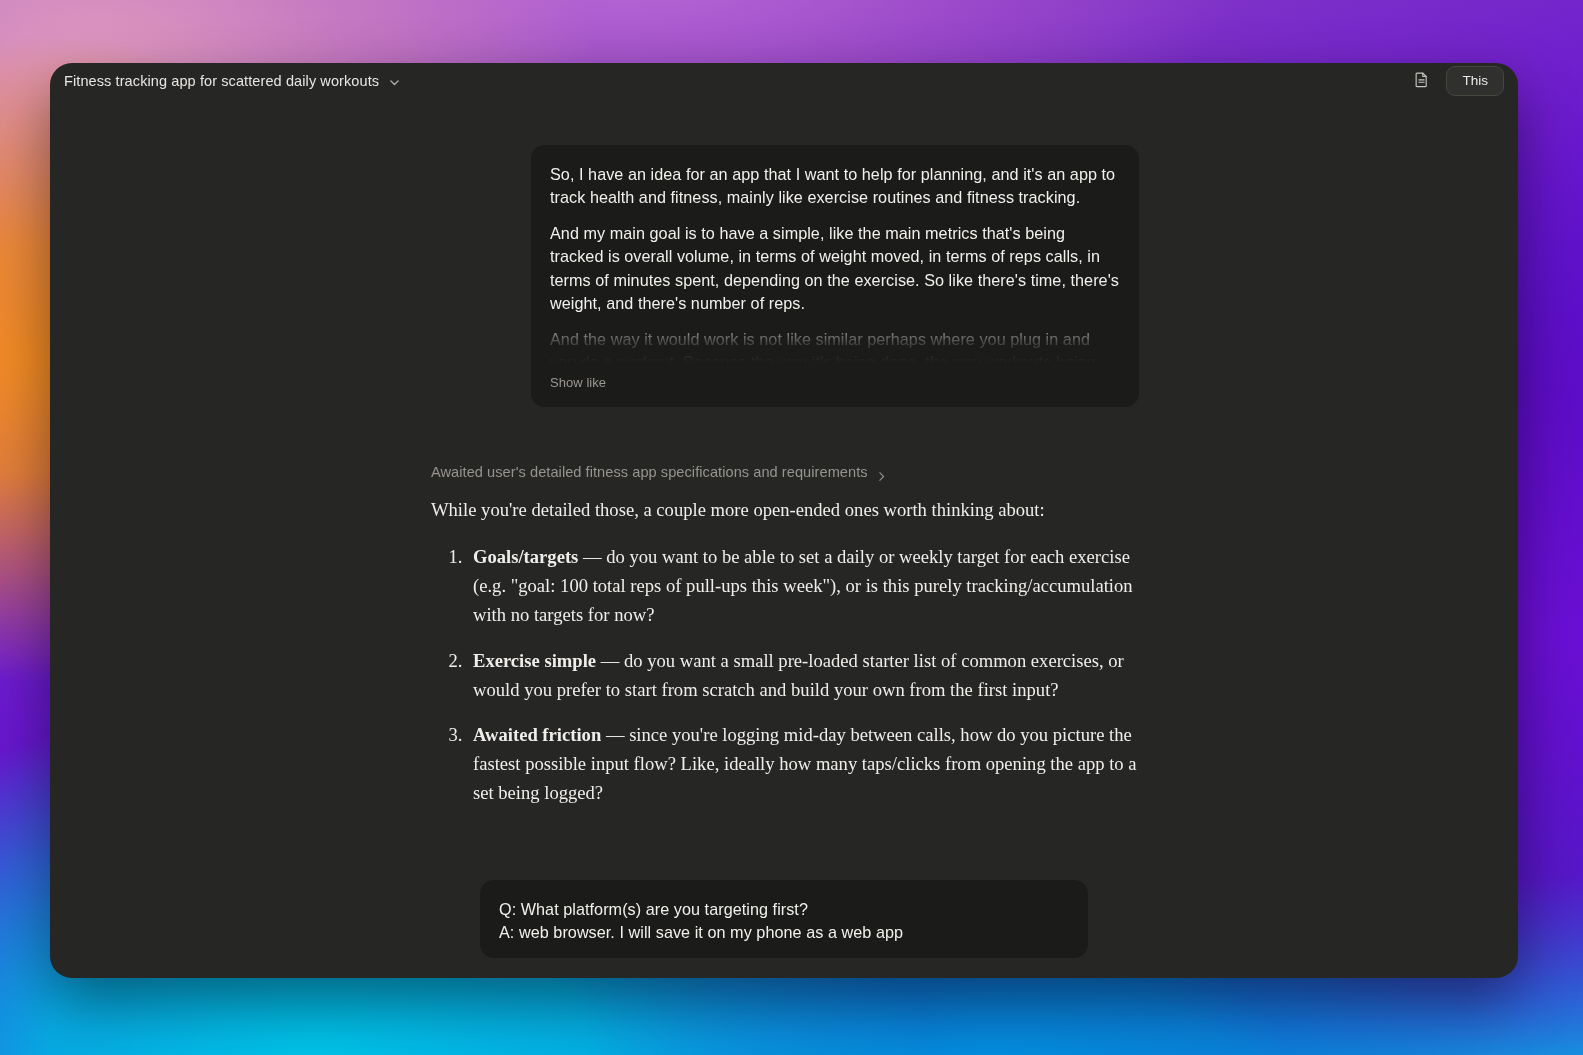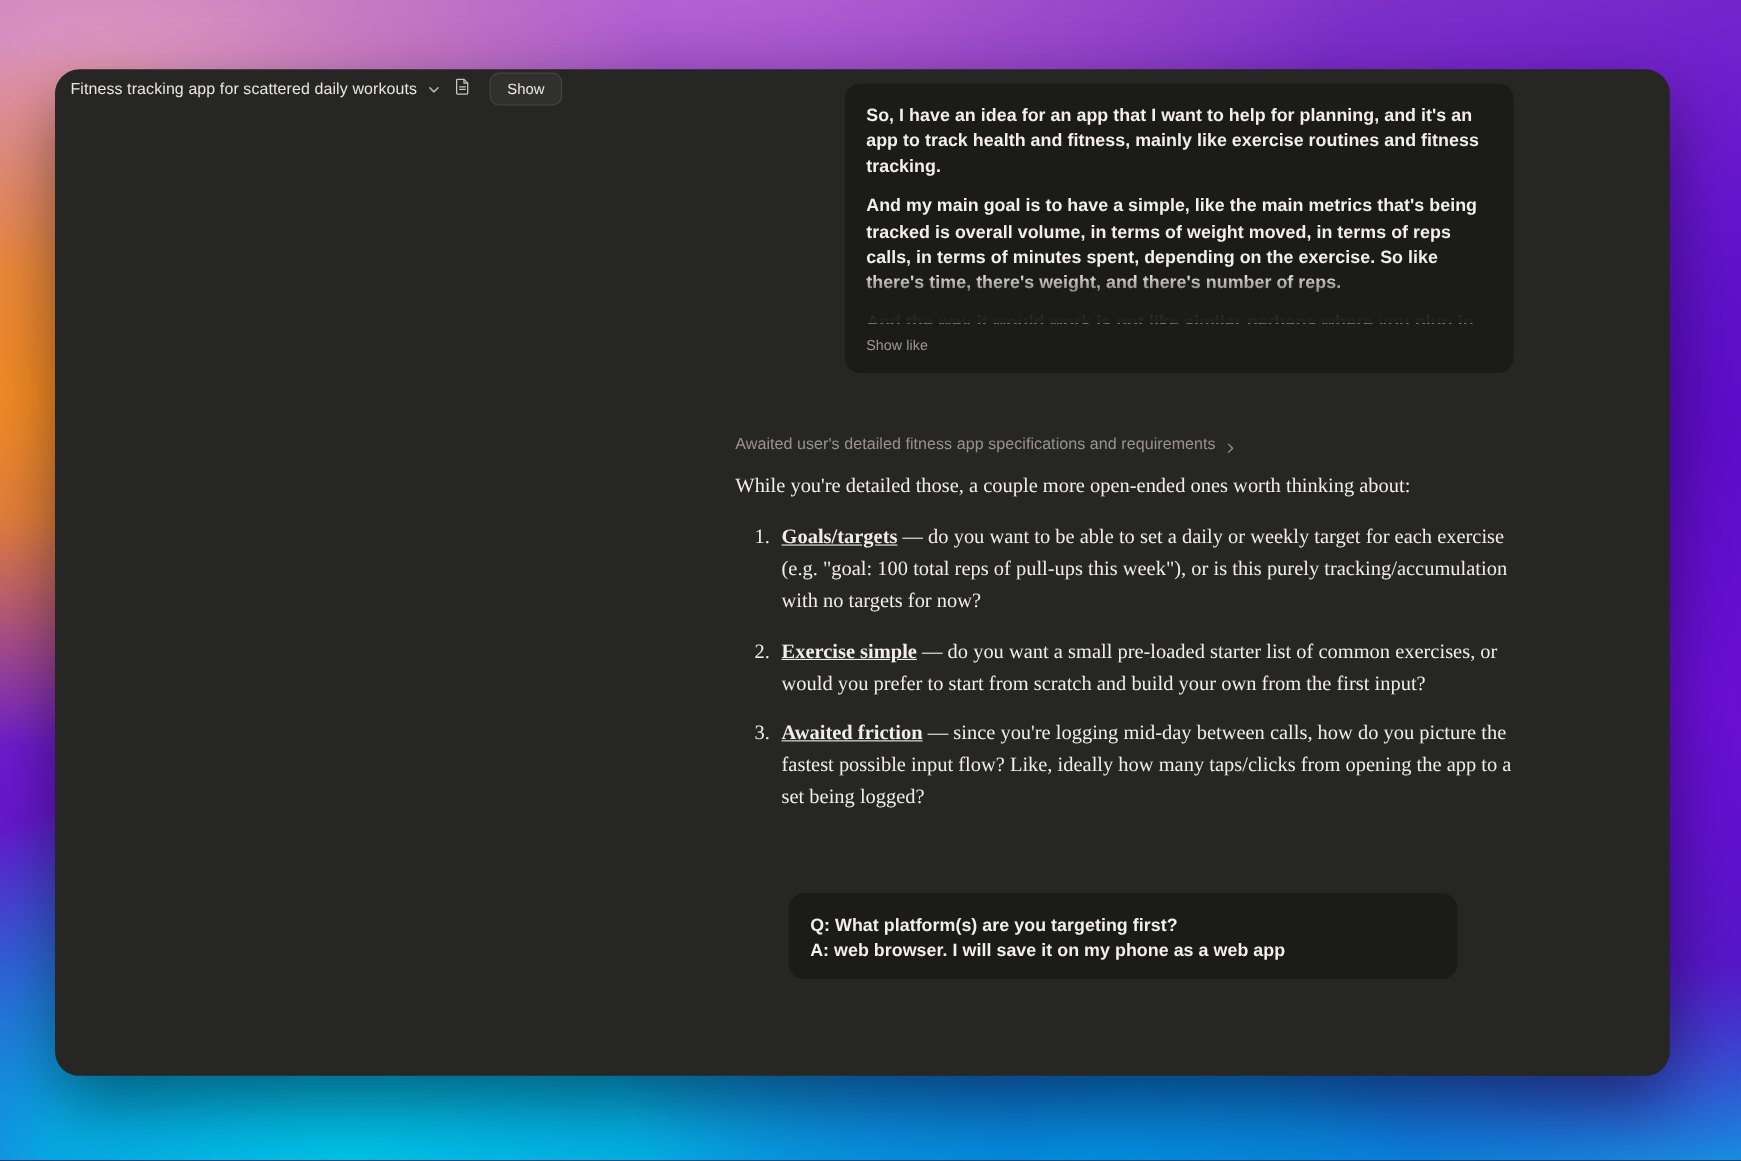--- a/index.html
+++ b/index.html
@@ -35,21 +35,22 @@
     position: absolute;
     left: 50px;
     top: 63px;
     width: 1468px;
     height: 915px;
     background: #262625;
     border-radius: 22px;
     box-shadow: 0 24px 60px rgba(0,0,0,0.45);
     overflow: hidden;
     display: flex;
-    flex-direction: row;
+    flex-direction: column;
+    gap: 33px;
   }
 
   
   #titlebar {
     height: 36px;
     flex: 0 0 36px;
     display: flex;
     align-items: center;
     padding: 0 14px 0 8px;
     position: relative;
@@ -134,21 +135,21 @@
     padding: 18px 19px 14px 19px;
     max-width: 608px;
     width: 608px;
     color: #f2f0ed;
     font-size: 16.2px;
     line-height: 1.43;
     letter-spacing: 0.05px;
     position: relative;
   }
 
-  .user-bubble p { margin-bottom: 13px; font-weight: bold; }
+  .user-bubble p { margin-bottom: 13px; }
   .user-bubble p:last-of-type { margin-bottom: 0; }
 
   
   .clamped-body {
     position: relative;
     max-height: 200px;
     overflow: hidden;
   }
   .clamped-body::after {
     content: "";
@@ -200,21 +201,21 @@
     margin: 18px 0 0 0;
     padding-left: 36px;
     list-style-position: outside;
   }
   .assistant-body ol li {
     margin-bottom: 16px;
     padding-left: 6px;
   }
   .assistant-body ol li:last-child { margin-bottom: 0; }
   .assistant-body ol li::marker { color: #f0eeeb; }
-  .assistant-body strong { font-weight: bold; text-decoration: underline; }
+  .assistant-body strong { font-weight: bold; }
 
   
   .user-row-bottom {
     margin-top: 73px;
     display: flex;
     justify-content: center;
   }
 </style>
 </head>
 <body>
@@ -241,21 +242,21 @@
         <span>
           <svg viewBox="0 0 20 20" fill="none" stroke="currentColor" stroke-width="1.35" stroke-linecap="round" stroke-linejoin="round">
             <path d="M4.5 2.5 h7 l4 4 v11 a0.8 0.8 0 0 1 -0.8 0.8 h-10.2 a0.8 0.8 0 0 1 -0.8 -0.8 v-14.2 a0.8 0.8 0 0 1 0.8 -0.8 z"></path>
             <path d="M11.5 2.5 v4 h4"></path>
             <path d="M7 10.5 h6"></path>
             <path d="M7 13.2 h6"></path>
           </svg>
         </span>
       </div>
 
-      <button id="share-button">Show</button>
+      <button id="share-button">This</button>
     </div>
   </div>
 
   <div id="conversation">
     <div id="conversation-inner">
 
       <div class="user-row">
         <div class="user-bubble">
           <div class="clamped-body">
             <p>So, I have an idea for an app that I want to help for planning, and it's an app to track health and fitness, mainly like exercise routines and fitness tracking.</p>

